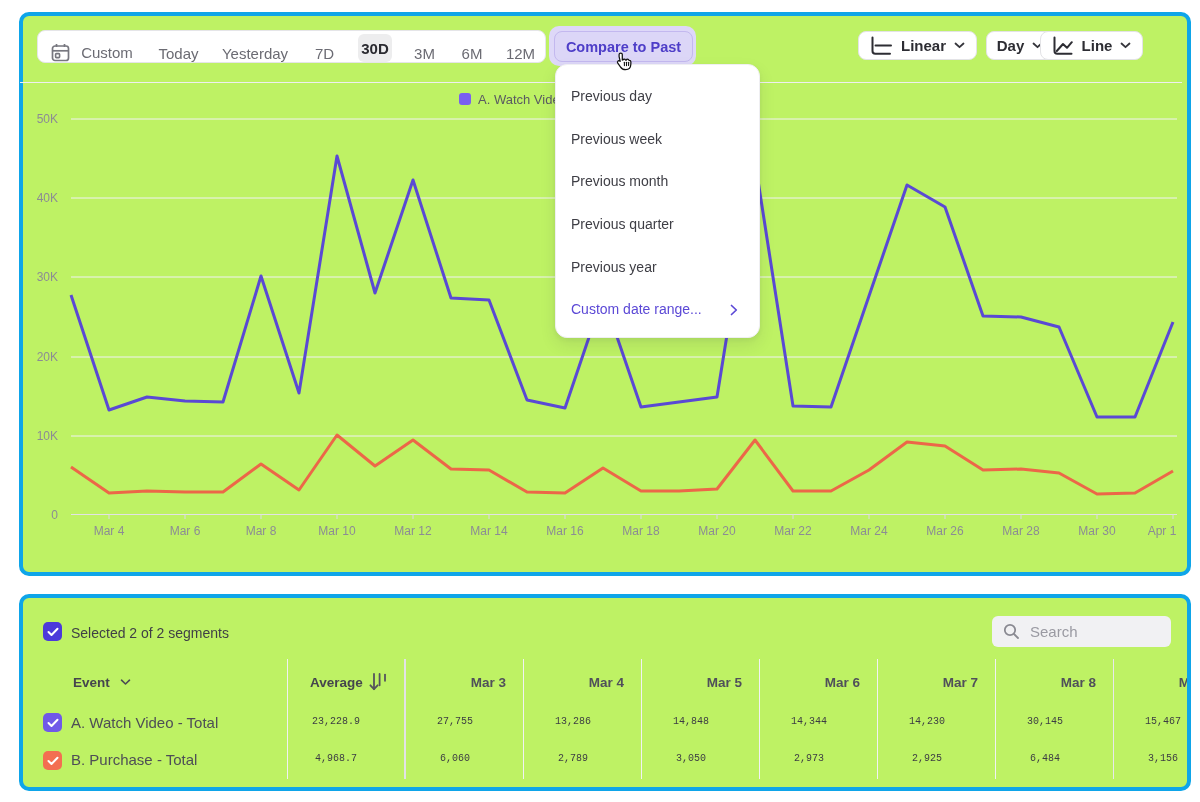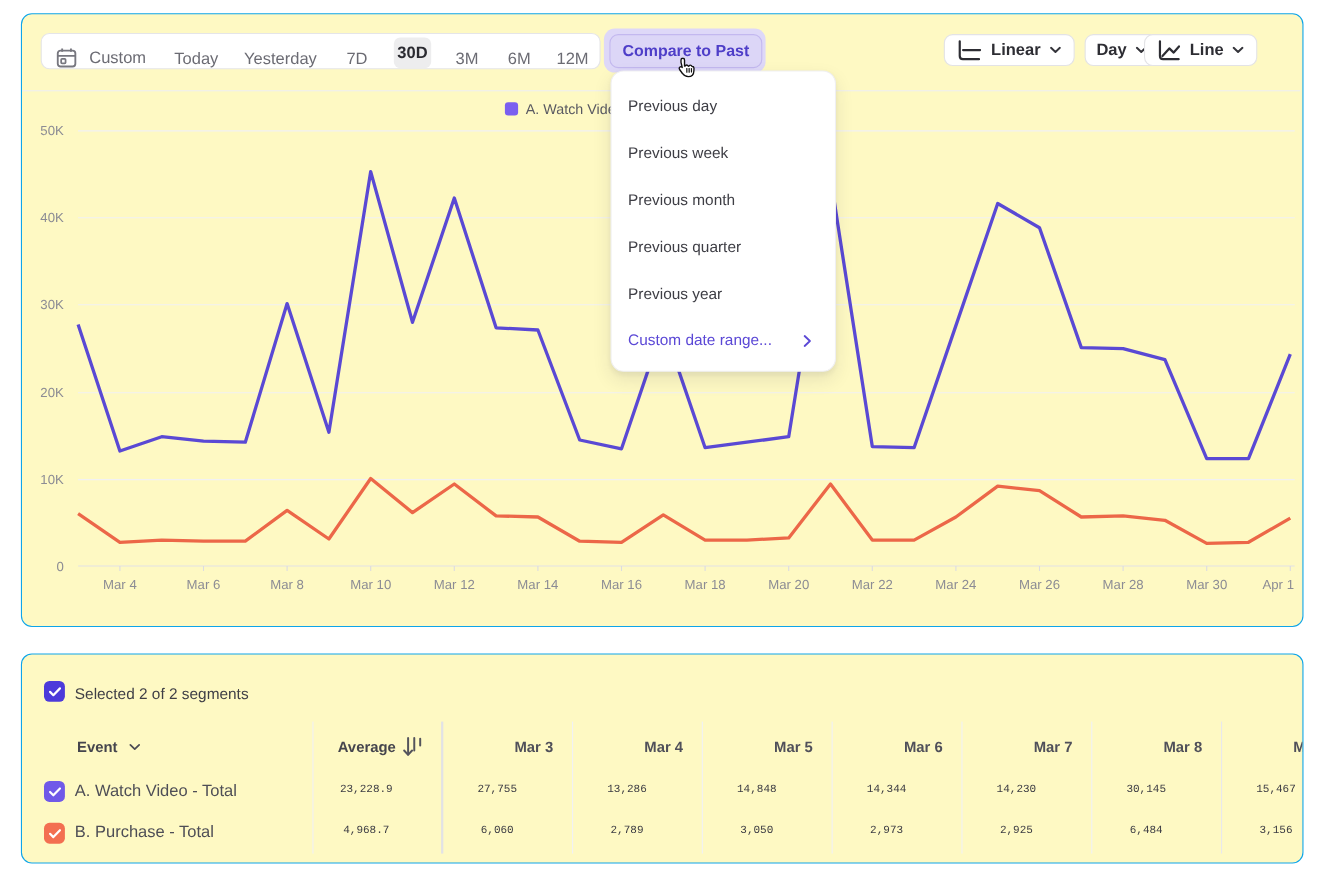--- a/index.html
+++ b/index.html
@@ -1,18 +1,18 @@
 <!DOCTYPE html>
 <html><head>
 <meta charset="utf-8">
 <style>
   html,body{margin:0;padding:0;}
   body{width:1200px;height:802px;background:#fff;font-family:"Liberation Sans",sans-serif;position:relative;overflow:hidden;}
   .abs{position:absolute;}
-  .card{position:absolute;background:#fef9c3;border:1px solid #0ea5e9;border-radius:10px;}
+  .card{position:absolute;background:#bef264;border:4px solid #0ea5e9;border-radius:10px;}
   .seg{position:absolute;left:37px;top:30px;height:33px;border:1px solid #e5e5e8;border-radius:8px;display:flex;align-items:flex-end;box-sizing:border-box;background:#fff;}
   .seg .it{display:flex;align-items:center;justify-content:center;font-size:15px;color:#6b6b73;box-sizing:border-box;}
   .seg .sep{width:1px;background:#e9e9ec;margin:0;}
   .btn{position:absolute;border:1px solid #e3e3e6;border-radius:8px;background:#fff;display:flex;align-items:center;justify-content:center;font-size:15px;font-weight:bold;color:#2d2d33;box-sizing:border-box;}
   .menu{position:absolute;left:555px;top:64px;width:205px;height:274px;background:#fff;border:1px solid #efeff2;border-radius:12px;box-shadow:0 7px 16px rgba(40,40,70,.10),0 2px 4px rgba(40,40,70,.05);z-index:10;box-sizing:border-box;}
   .mi{position:absolute;left:15px;font-size:14px;color:#3e3e45;}
   .chk{position:absolute;width:19px;height:19px;border-radius:5px;display:flex;align-items:center;justify-content:center;}
   .vline{position:absolute;width:1px;background:#f1f1f4;}
   .colhead{position:absolute;font-size:13.5px;font-weight:bold;color:#50505a;text-align:right;width:66px;}
   .cellA{position:absolute;font-size:10px;color:#3c3c43;text-align:center;width:110px;font-family:"Liberation Mono",monospace;}
@@ -164,20 +164,27 @@
 </div>
 
 <div class="card" style="left:19px;top:594px;width:1164px;height:189px;overflow:hidden;">
   <div class="chk" style="left:20px;top:24px;background:#4c3ada;">
     <svg width="12" height="10" viewBox="0 0 12 10">
         <path d="M1.5,5 L4.5,8 L10.5,1.8" fill="none" stroke="#fff" stroke-width="2" stroke-linecap="round" stroke-linejoin="round"></path>
       </svg>
   </div>
   <div class="abs" style="left:48px;top:27px;font-size:14px;color:#3f3f46;">Selected 2 of 2 segments</div>
 
+  <div class="abs" style="left:969px;top:18px;width:179px;height:31px;background:#f1f1f3;border-radius:6px;display:flex;align-items:center;">
+    <svg width="17" height="17" viewBox="0 0 17 17" style="margin-left:11px;">
+      <circle cx="7" cy="7" r="5.2" fill="none" stroke="#8a8a92" stroke-width="1.8"></circle>
+      <line x1="11" y1="11" x2="15" y2="15" stroke="#8a8a92" stroke-width="1.8" stroke-linecap="round"></line>
+    </svg>
+    <span style="margin-left:10px;font-size:15px;color:#9a9aa2;">Search</span>
+  </div>
 
   <div class="vline" style="left:264px;top:61px;height:120px;background:#f0f0f3;"></div>
   <div class="vline" style="left:381px;top:61px;height:120px;background:#e2e2e6;width:2px;"></div>
   <div class="vline" style="left:500px;top:61px;height:120px;"></div>
   <div class="vline" style="left:618px;top:61px;height:120px;"></div>
   <div class="vline" style="left:736px;top:61px;height:120px;"></div>
   <div class="vline" style="left:854px;top:61px;height:120px;"></div>
   <div class="vline" style="left:972px;top:61px;height:120px;"></div>
   <div class="vline" style="left:1090px;top:61px;height:120px;background:#e8e8ec;"></div>
 

